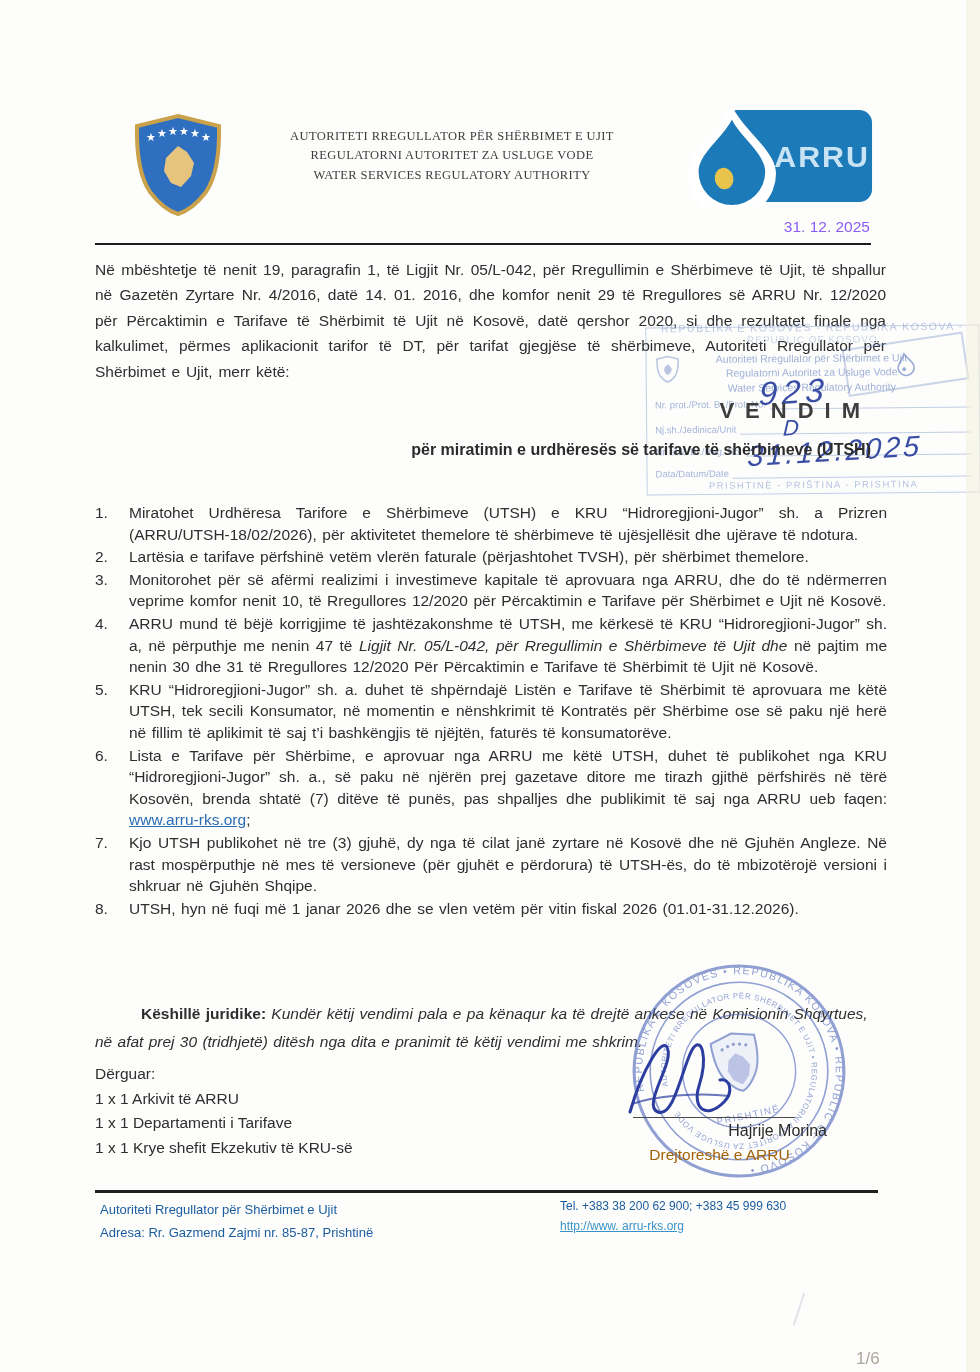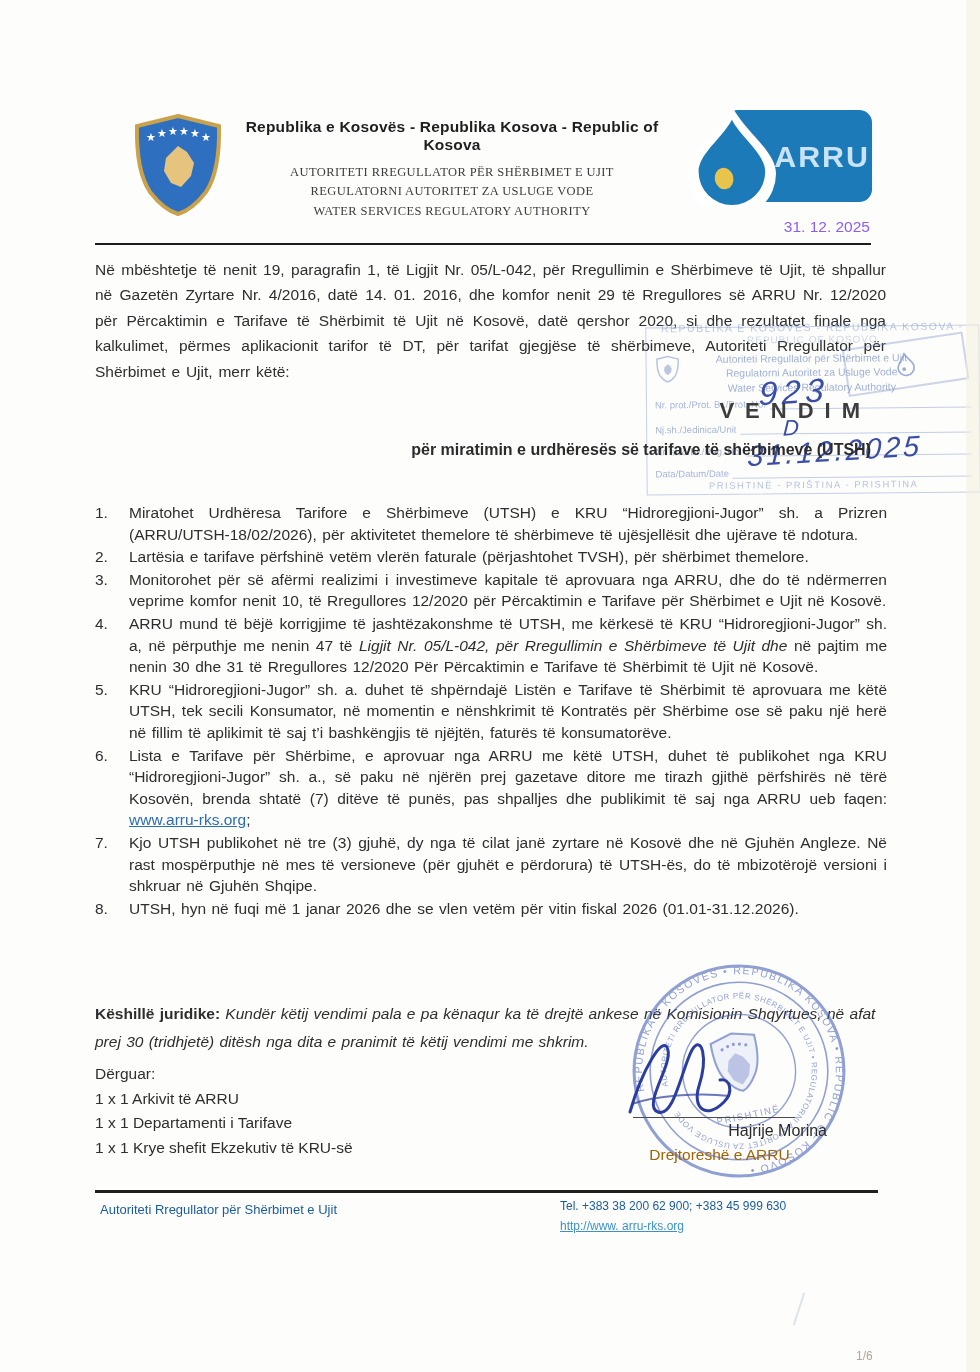--- a/index.html
+++ b/index.html
@@ -25,21 +25,21 @@
     letter-spacing:11px;color:#3d3d3d;}
   .subtitle{left:95px;top:441px;width:776px;text-align:right;font-size:16px;font-weight:bold;color:#2b2b2b;}
   .list{left:95px;top:502px;width:792px;font-size:15.5px;line-height:21.6px;word-spacing:1.2px;}
   .li{display:flex;margin-bottom:1px;}
   .li .num{width:34px;flex:none;}
   .li .txt{flex:1;text-align:justify;}
   .link{color:#2a6db5;text-decoration:underline;cursor:pointer;}
   
   .legal{left:95px;top:1000px;width:792px;font-size:15.5px;line-height:28px;font-style:italic;
     text-align:left;word-spacing:1px;}
-  .legal b{font-style:normal;}
+  .legal b{font-style:normal;margin-left:46px;}
   .dist{left:95px;top:1062px;width:420px;font-size:15.5px;line-height:24.5px;}
   
   .sig-line{left:633px;top:1117px;width:162px;border-top:1.5px solid #4a4a4a;}
   .sig-name{left:612px;top:1122px;width:215px;text-align:right;font-size:16px;color:#2a2a2a;}
   .sig-title{left:612px;top:1146px;width:215px;text-align:center;font-size:15.5px;color:#a16207;}
   .round-stamp{left:628px;top:960px;width:222px;height:222px;opacity:.6;
     transform:rotate(-12deg);pointer-events:none;}
   .sig-scribble{left:602px;top:1008px;width:185px;height:125px;pointer-events:none;}
   
   .pstamp{left:646px;top:326px;width:332px;height:166px;color:#7b93c8;
@@ -61,21 +61,21 @@
   .hand-date{left:100px;top:108px;font-size:29px;letter-spacing:3px;}
   .pshield{left:8px;top:26px;opacity:.5;}
   .plogo-box{left:198px;top:14px;width:118px;height:44px;border:2px solid rgba(120,145,200,.5);
     transform:rotate(-8deg);display:flex;align-items:center;justify-content:center;opacity:.75;}
   
   .footer-rule{left:95px;top:1190px;width:783px;border-top:3px solid #1f1f1f;}
   .footer-left{left:100px;top:1199px;width:430px;font-size:13px;line-height:1.75;color:#1a5c9e;}
   .footer-right{left:560px;top:1196px;width:338px;text-align:left;font-size:12px;
     line-height:1.7;color:#1a5c9e;}
   .footer-url{color:#3c92c8;text-decoration:underline;cursor:pointer;}
-  .page-num{left:856px;top:1349px;font-size:12px;color:#aca69b;}
+  .page-num{left:856px;top:1349px;font-size:17px;color:#aca69b;}
   .scan-edge{right:0;top:0;width:14px;height:100%;background:rgba(244,238,218,.55);}
   .pen-slash{left:798px;top:1292px;width:2px;height:34px;background:rgba(150,160,180,.28);
     transform:rotate(18deg);}
 </style>
 </head>
 <body>
 
 <svg class="abs coat" viewBox="0 0 100 104">
   <path d="M50 3 L91 13 Q92 58 78 79 Q64 97 50 101 Q36 97 22 79 Q8 58 9 13 Z" fill="#2f6fc0" stroke="#c9a24b" stroke-width="4"></path>
   <g fill="#ffffff" font-size="11" font-family="DejaVu Sans" text-anchor="middle">
@@ -83,21 +83,20 @@
       <text x="34" y="24">★</text>
       <text x="45" y="22">★</text>
     <text x="56" y="22">★</text>
       <text x="67" y="24">★</text>
       <text x="78" y="28">★</text>
   </g>
   <path d="M50 33 L59 39 L66 50 L63 63 L53 74 L43 70 L36 58 L38 45 Z" fill="#e6c47e"></path>
 </svg>
 
 <div class="abs header-text">
-  <div class="rep-line">Republika e Kosovës - Republika Kosova - Republic of Kosova</div>
   <div class="auth-lines">
     <div>AUTORITETI RREGULLATOR PËR SHËRBIMET E UJIT</div>
     <div>REGULATORNI AUTORITET ZA USLUGE VODE</div>
     <div>WATER SERVICES REGULATORY AUTHORITY</div>
   </div>
 </div>
 
 <svg class="abs arru-logo" viewBox="0 0 200 100">
   <rect x="48" y="2" width="150" height="94" rx="13" fill="#1d7ab9"></rect>
   <path d="M55 -2 C 42 24, 10 44, 10 67 a45 45 0 0 0 90 0 C 100 44, 68 24, 55 -2 Z" fill="#ffffff"></path>
@@ -236,20 +235,21 @@
   <path d="M30 96 C 52 88, 96 84, 128 88" fill="none" stroke="#2c3da0" stroke-width="2" opacity=".7"></path>
 </svg>
 
 <div class="abs sig-line"></div>
 <div class="abs sig-name">Hajrije Morina</div>
 <div class="abs sig-title">Drejtoreshë e ARRU</div>
 
 <div class="abs footer-rule"></div>
 <div class="abs footer-left">
   <div>Autoriteti Rregullator për Shërbimet e Ujit</div>
+  <div>Adresa: Rr. Gazmend Zajmi nr. 85-87, Prishtinë</div>
 </div>
 <div class="abs footer-right">
   <div>Tel. +383 38 200 62 900; +383 45 999 630</div>
   <div><span class="footer-url">http://www. arru-rks.org</span></div>
 </div>
 
 <div class="abs pen-slash"></div>
 <div class="abs page-num">1/6</div>
 <div class="abs scan-edge"></div>
 

